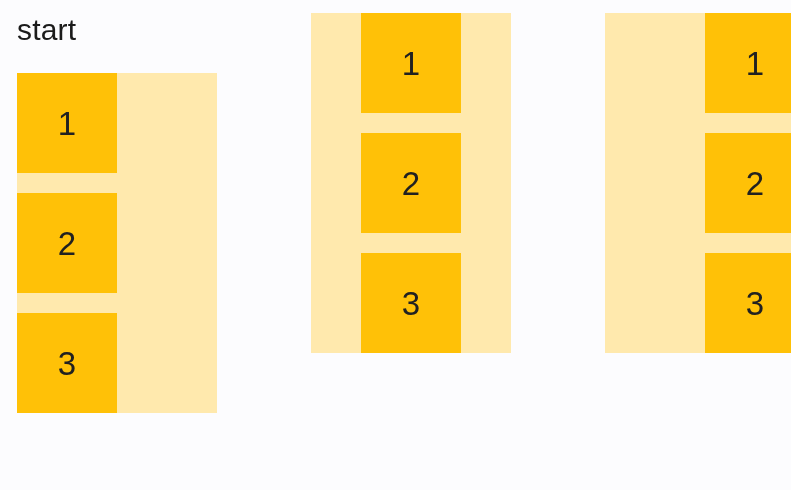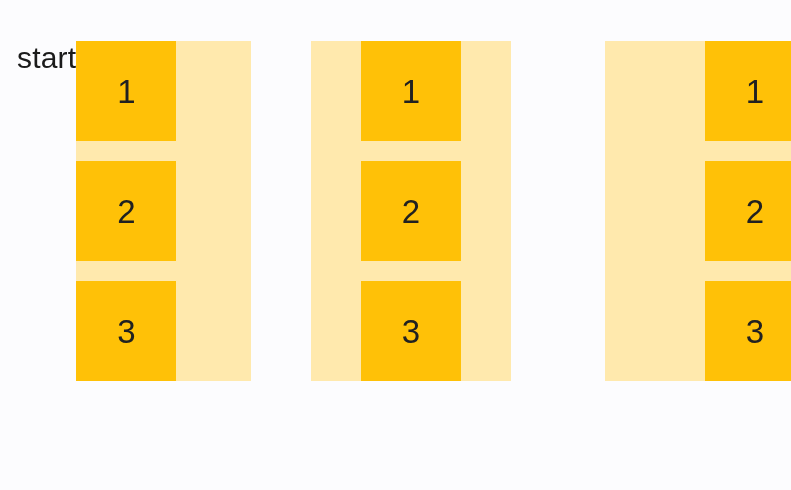--- a/index.html
+++ b/index.html
@@ -25,22 +25,21 @@
   .stage {
     position: absolute;
     top: 13px;
     left: 17px;
     display: flex;
     gap: 60px;
   }
   .example {
     width: 234px;
     display: flex;
-    flex-direction: row;
-    margin-top: 28px;
+    flex-direction: column;
   }
   .example-label {
     font-size: 30px;
     line-height: 34px;
     font-weight: 400;
     color: var(--label-text);
     margin: 0 0 26px 0;
     letter-spacing: 0.2px;
   }
   .flex-container {

